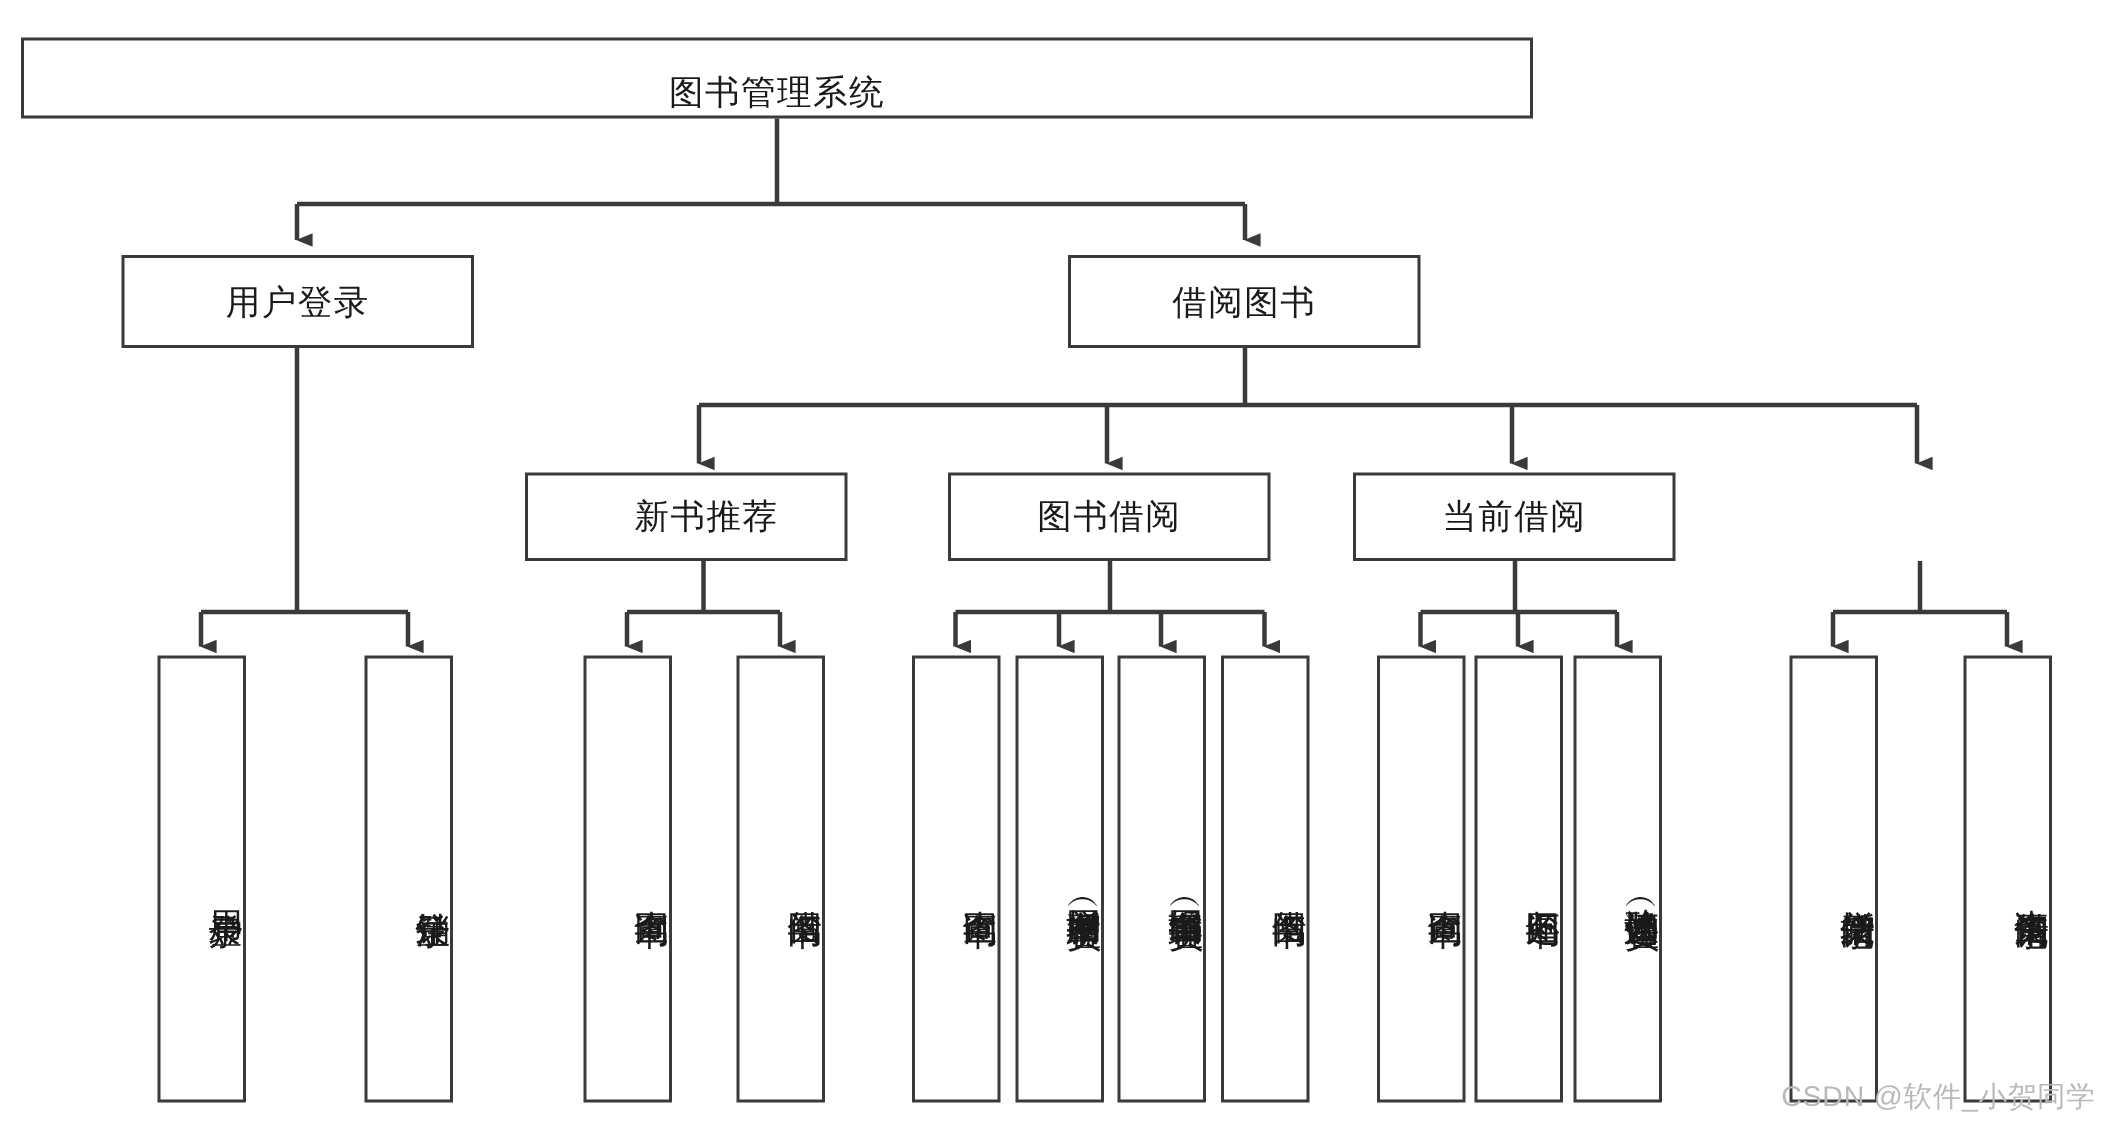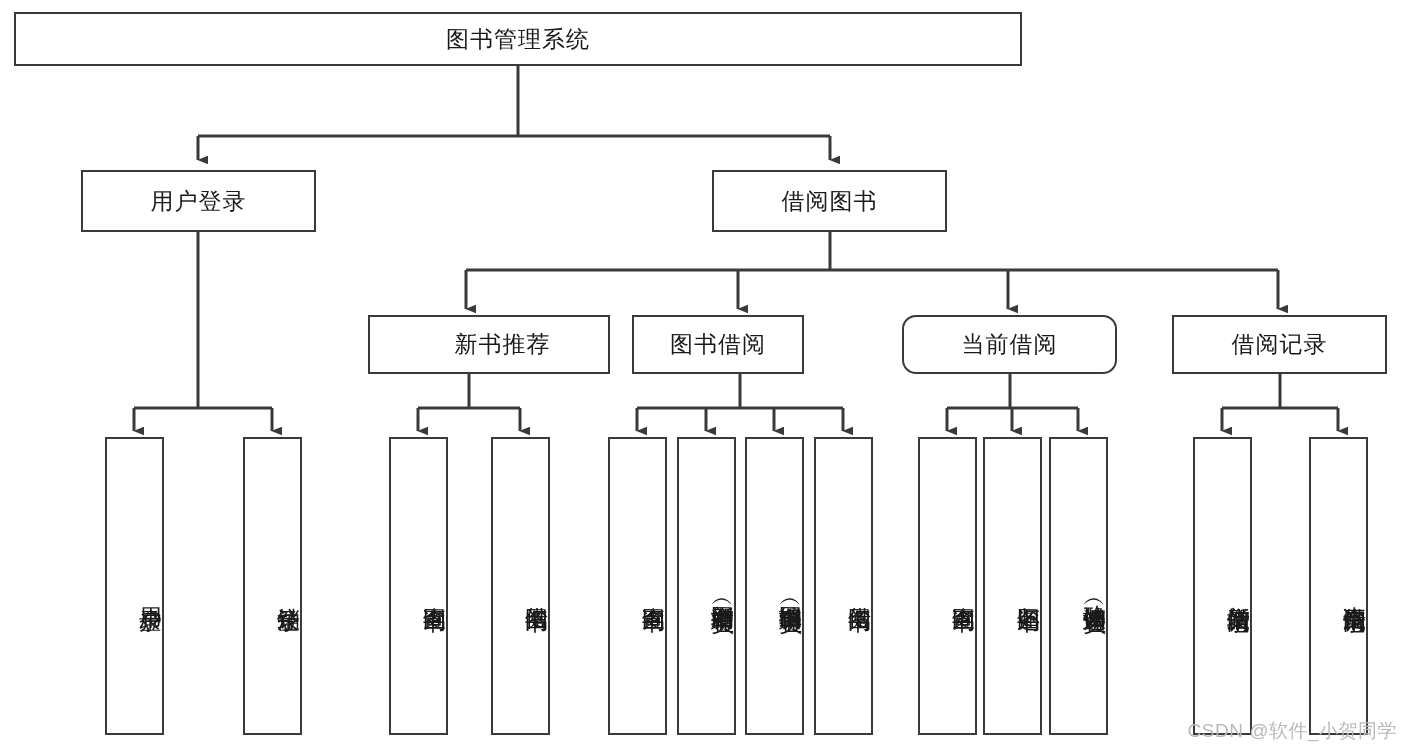--- a/index.html
+++ b/index.html
@@ -120,42 +120,39 @@
       <line x1="1012" y1="408" x2="1012" y2="431" marker-end="url(#arrowhead)"></line>
       <line x1="1078" y1="408" x2="1078" y2="431" marker-end="url(#arrowhead)"></line>
 
       <line x1="1280" y1="374" x2="1280" y2="408"></line>
       <line x1="1222" y1="408" x2="1338" y2="408"></line>
       <line x1="1222" y1="408" x2="1222" y2="431" marker-end="url(#arrowhead)"></line>
       <line x1="1338" y1="408" x2="1338" y2="431" marker-end="url(#arrowhead)"></line>
     </g>
   </svg>
 
-  <div class="node-box horizontal" style="left:14px; top:12px; width:1008px; height:54px;">
+  <div class="node-box horizontal" style="left:14px; top:25px; width:1008px; height:54px;align-items:flex-end;">
     <span class="node-label">图书管理系统</span>
   </div>
 
   <div class="node-box horizontal" style="left:81px; top:170px; width:235px; height:62px;">
     <span class="node-label">用户登录</span>
   </div>
   <div class="node-box horizontal" style="left:712px; top:170px; width:235px; height:62px;">
     <span class="node-label">借阅图书</span>
   </div>
 
-  <div class="node-box horizontal" style="left:368px; top:315px; width:242px; height:59px;padding-left:27px;">
+  <div class="node-box horizontal" style="left:350px; top:315px; width:215px; height:59px;padding-left:27px;">
     <span class="node-label">新书推荐</span>
   </div>
-  <div class="node-box horizontal" style="left:632px; top:315px; width:172px; height:59px;">
+  <div class="node-box horizontal" style="left:632px; top:315px; width:215px; height:59px;">
     <span class="node-label">图书借阅</span>
   </div>
-  <div class="node-box horizontal" style="left:902px; top:315px; width:215px; height:59px;border-radius:14px;">
+  <div class="node-box horizontal" style="left:902px; top:315px; width:215px; height:59px;">
     <span class="node-label">当前借阅</span>
-  </div>
-  <div class="node-box horizontal" style="left:1172px; top:315px; width:215px; height:59px;">
-    <span class="node-label">借阅记录</span>
   </div>
 
   <div class="node-box vertical" style="left:105px; top:437px; width:59px; height:298px;">
     <span class="node-label">用户登录</span>
   </div>
   <div class="node-box vertical" style="left:243px; top:437px; width:59px; height:298px;">
     <span class="node-label">注销登录</span>
   </div>
 
   <div class="node-box vertical" style="left:389px; top:437px; width:59px; height:298px;">

